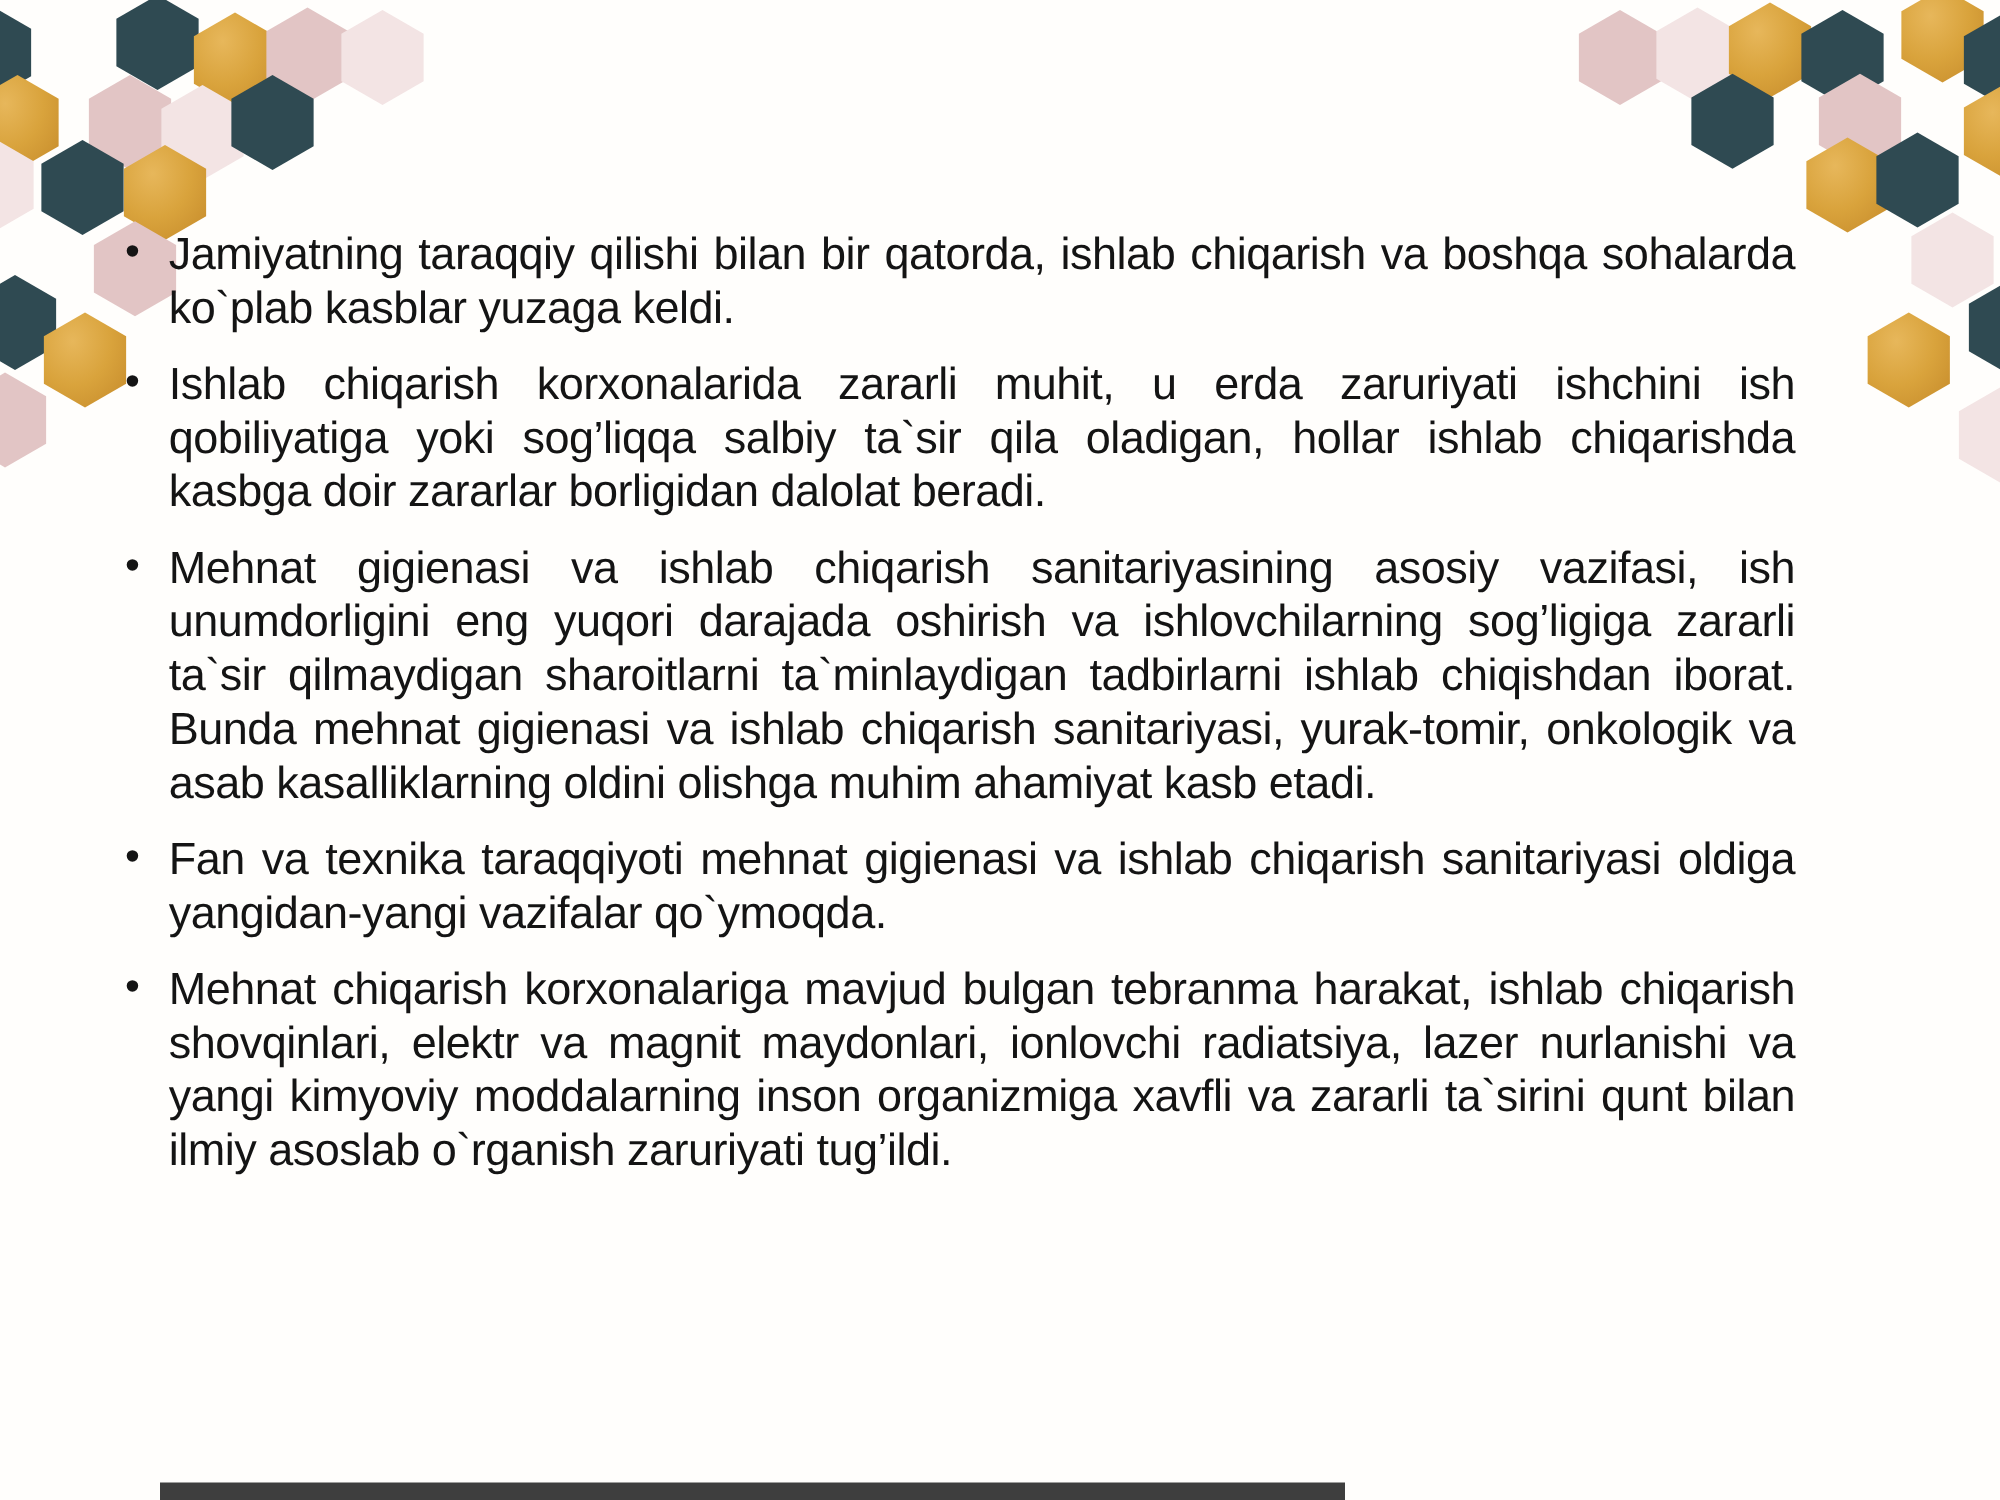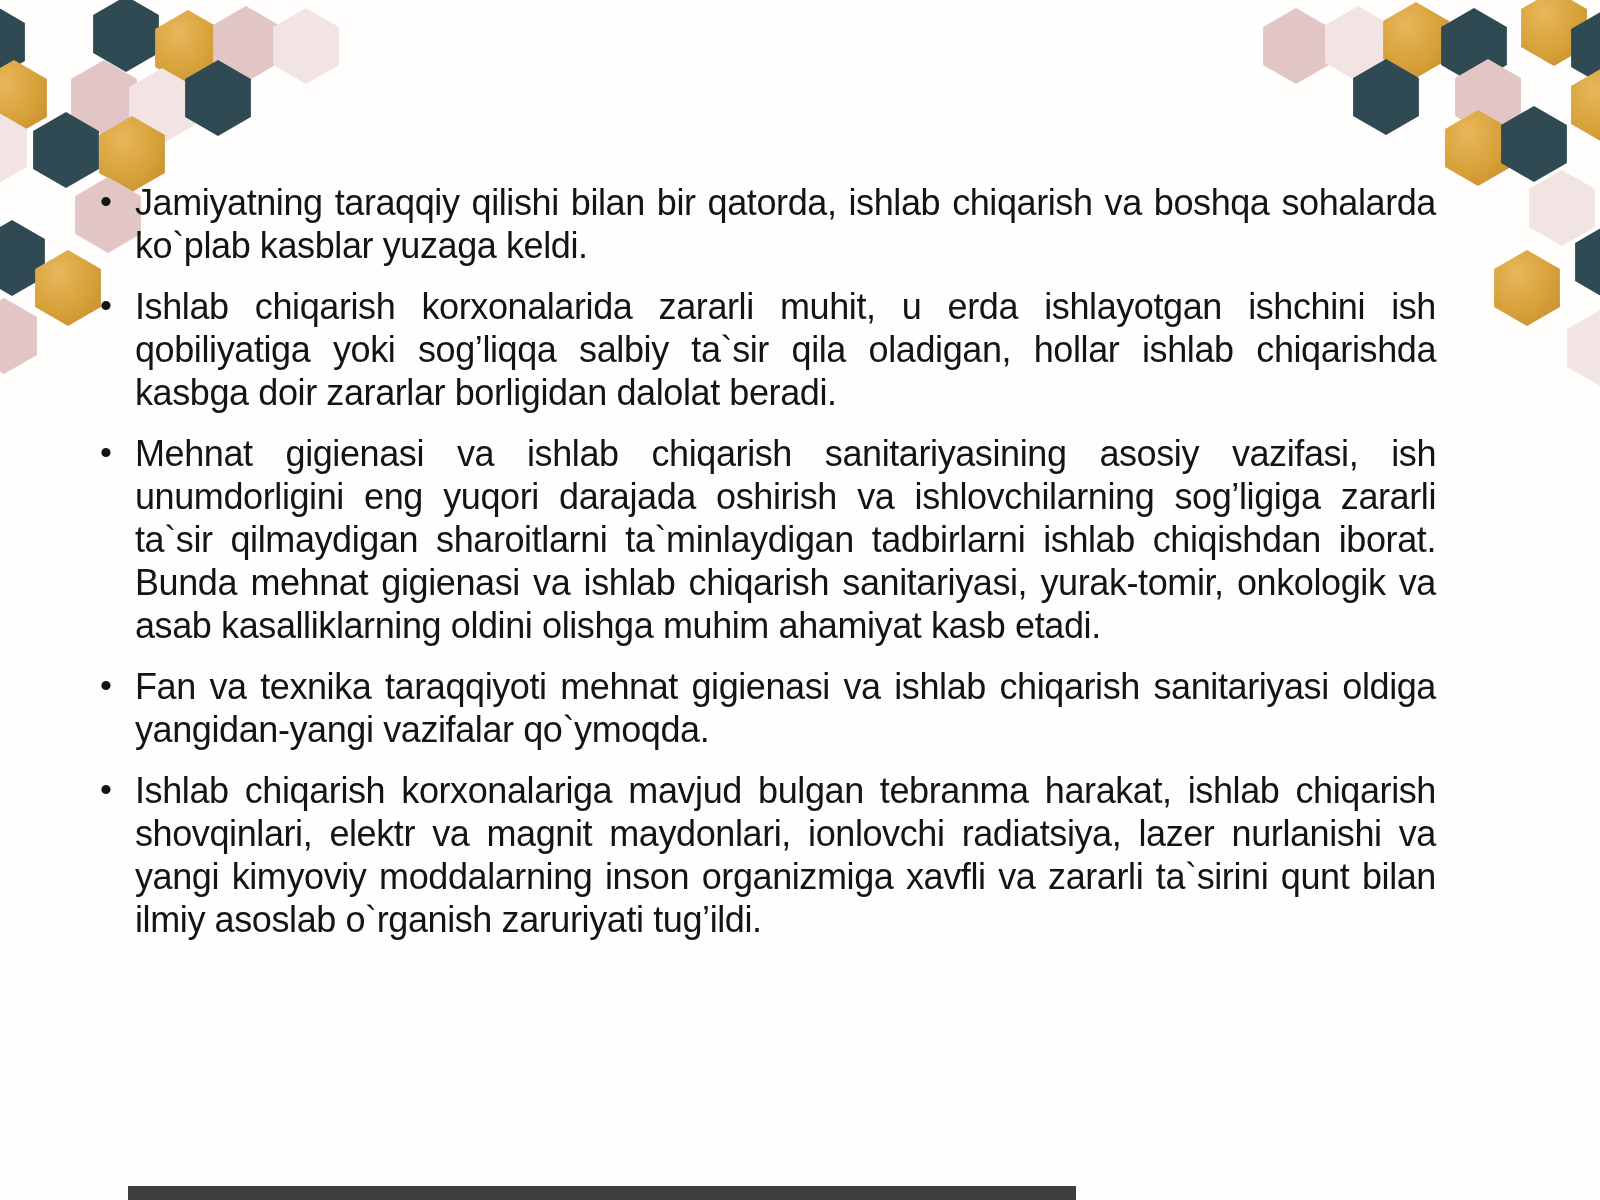--- a/index.html
+++ b/index.html
@@ -101,20 +101,20 @@
         <polygon points="1566.9,163.0 1534.0,182.0 1501.1,163.0 1501.1,125.0 1534.0,106.0 1566.9,125.0" fill="#2F4A52"></polygon>
         <polygon points="1594.9,227.0 1562.0,246.0 1529.1,227.0 1529.1,189.0 1562.0,170.0 1594.9,189.0" fill="#F3E4E4"></polygon>
         <polygon points="1640.9,281.0 1608.0,300.0 1575.1,281.0 1575.1,243.0 1608.0,224.0 1640.9,243.0" fill="#2F4A52"></polygon>
         <polygon points="1559.9,307.0 1527.0,326.0 1494.1,307.0 1494.1,269.0 1527.0,250.0 1559.9,269.0" fill="url(#goldGrad)"></polygon>
         <polygon points="1632.9,367.0 1600.0,386.0 1567.1,367.0 1567.1,329.0 1600.0,310.0 1632.9,329.0" fill="#F3E4E4"></polygon>
       </g>
   </svg>
 
   <ul class="bullets" id="bullet-list">
       <li><span class="marker">•</span><span>Jamiyatning taraqqiy qilishi bilan bir qatorda, ishlab chiqarish va boshqa sohalarda ko`plab kasblar yuzaga keldi.</span></li>
-      <li><span class="marker">•</span><span>Ishlab chiqarish korxonalarida zararli muhit, u erda ishlayotgan ishchini ish qobiliyatiga yoki sog’liqqa salbiy ta`sir qila oladigan, hollar ishlab chiqarishda kasbga doir zararlar borligidan dalolat beradi.</span></li>
+      <li><span class="marker">•</span><span>Ishlab chiqarish korxonalarida zararli muhit, u erda zaruriyati ishchini ish qobiliyatiga yoki sog’liqqa salbiy ta`sir qila oladigan, hollar ishlab chiqarishda kasbga doir zararlar borligidan dalolat beradi.</span></li>
       <li><span class="marker">•</span><span>Mehnat gigienasi va ishlab chiqarish sanitariyasining asosiy vazifasi, ish unumdorligini eng yuqori darajada oshirish va ishlovchilarning sog’ligiga zararli ta`sir qilmaydigan sharoitlarni ta`minlaydigan tadbirlarni ishlab chiqishdan iborat. Bunda mehnat gigienasi va ishlab chiqarish sanitariyasi, yurak-tomir, onkologik va asab kasalliklarning oldini olishga muhim ahamiyat kasb etadi.</span></li>
       <li><span class="marker">•</span><span>Fan va texnika taraqqiyoti mehnat gigienasi va ishlab chiqarish sanitariyasi oldiga yangidan-yangi vazifalar qo`ymoqda.</span></li>
-      <li><span class="marker">•</span><span>Ishlab chiqarish korxonalariga mavjud bulgan tebranma harakat, ishlab chiqarish shovqinlari, elektr va magnit maydonlari, ionlovchi radiatsiya, lazer nurlanishi va yangi kimyoviy moddalarning inson organizmiga xavfli va zararli ta`sirini qunt bilan ilmiy asoslab o`rganish zaruriyati tug’ildi.</span></li>
+      <li><span class="marker">•</span><span>Mehnat chiqarish korxonalariga mavjud bulgan tebranma harakat, ishlab chiqarish shovqinlari, elektr va magnit maydonlari, ionlovchi radiatsiya, lazer nurlanishi va yangi kimyoviy moddalarning inson organizmiga xavfli va zararli ta`sirini qunt bilan ilmiy asoslab o`rganish zaruriyati tug’ildi.</span></li>
     </ul>
 
   <div class="footer-bar" id="footer-bar" style="background: rgb(62, 62, 62);"></div>
 </div>
 
 </body></html>

